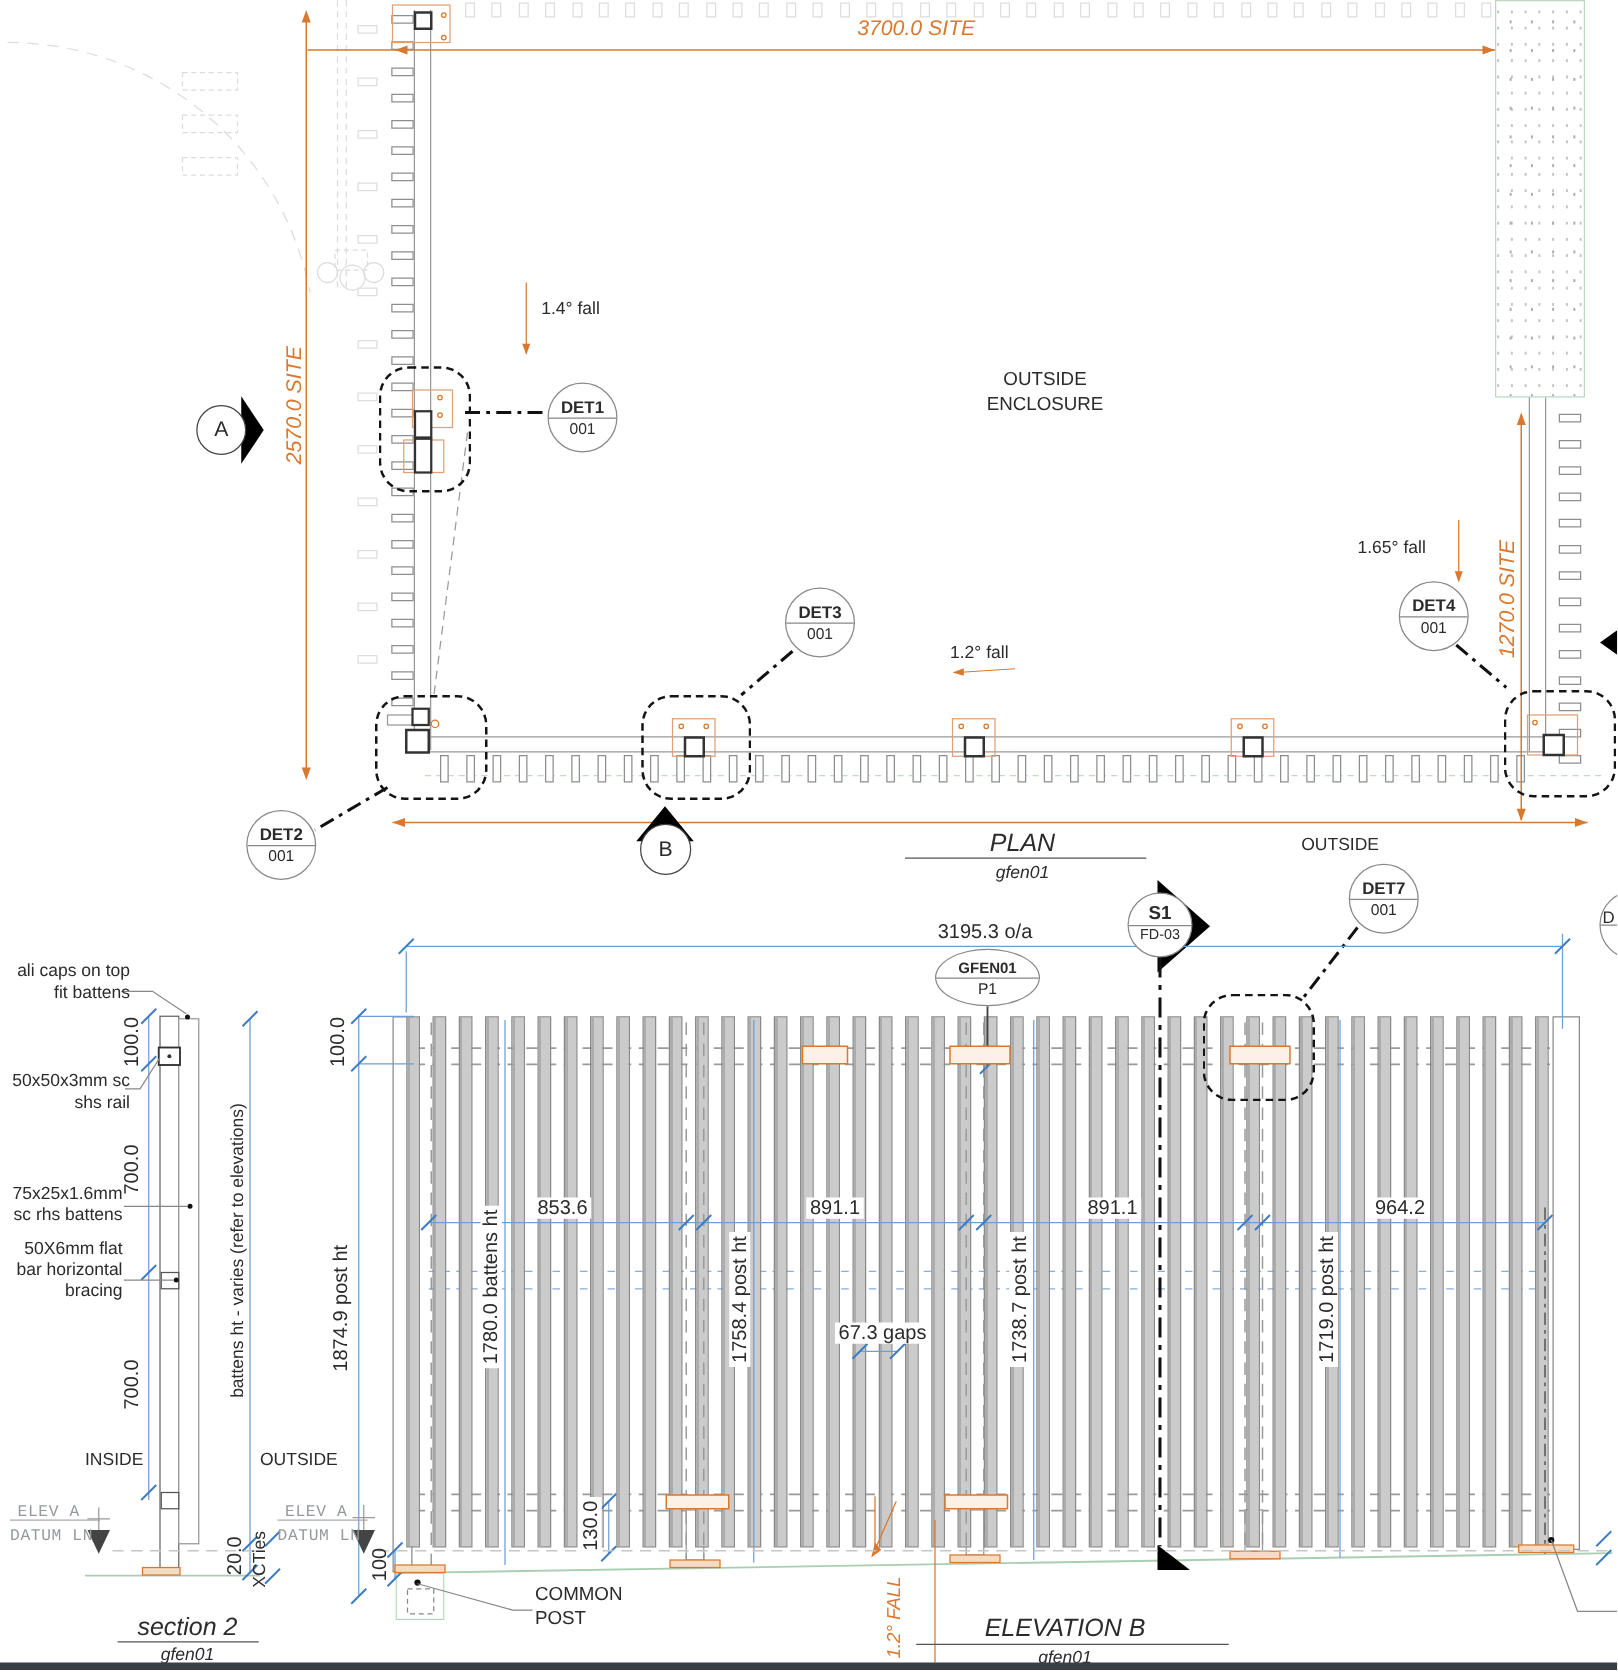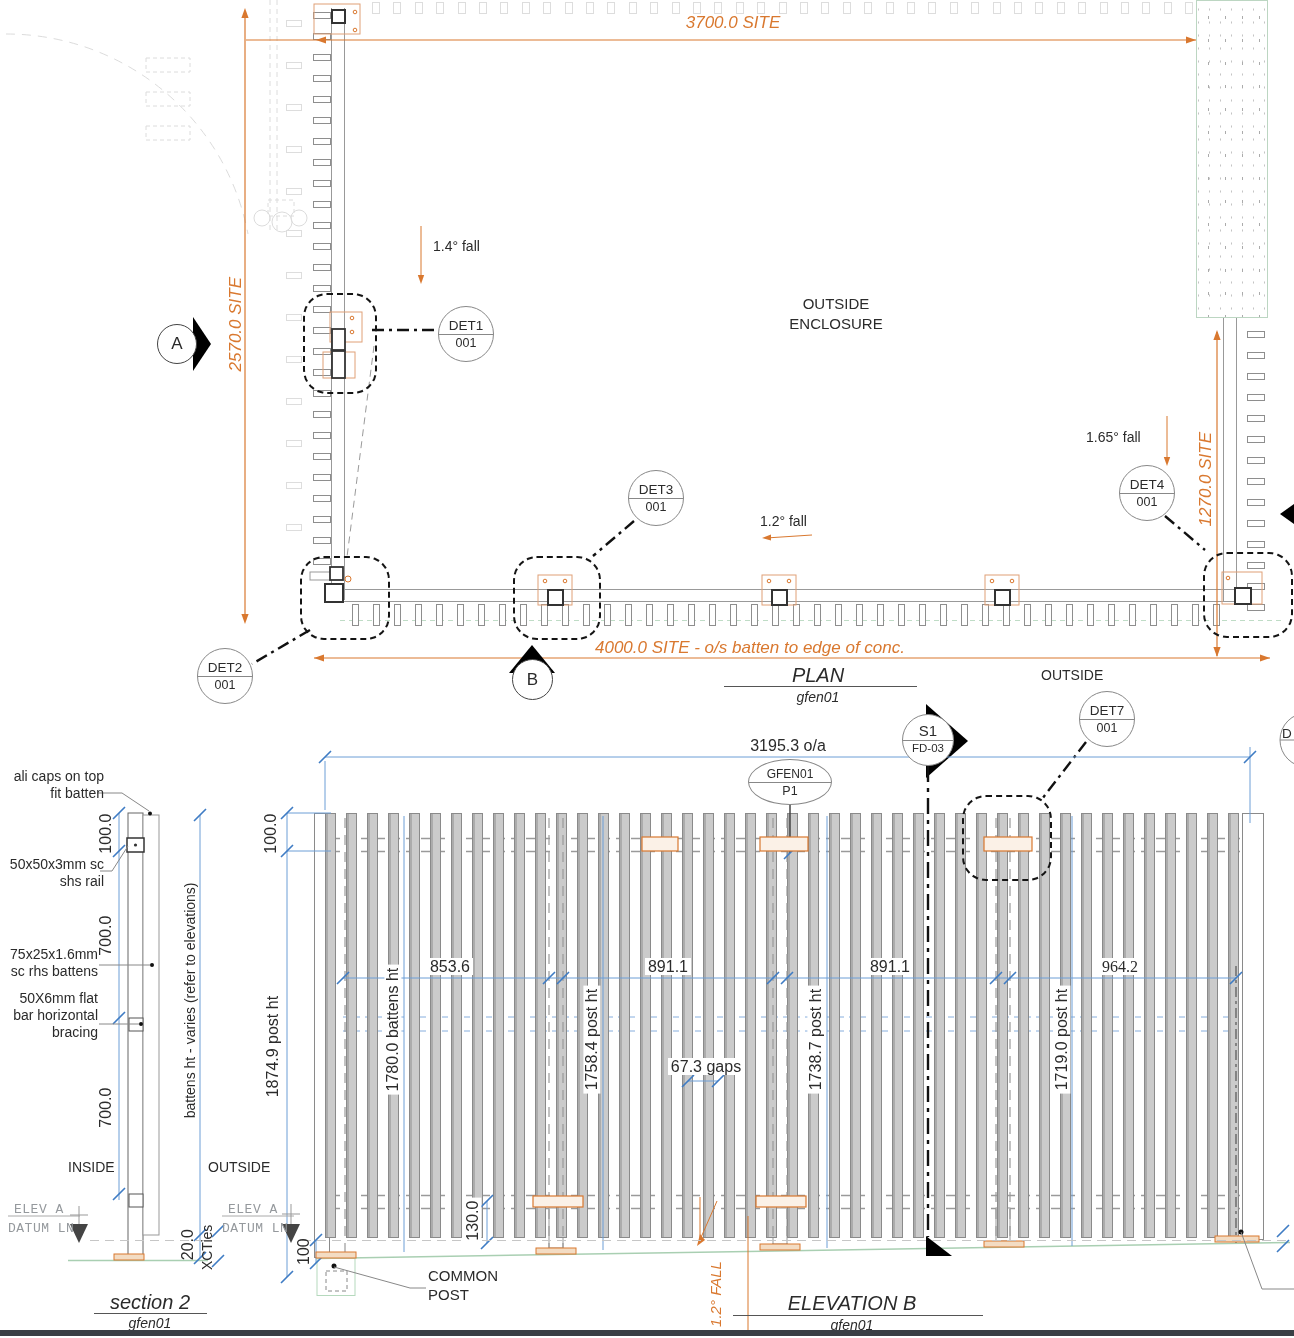--- a/index.html
+++ b/index.html
@@ -21,21 +21,21 @@
   .bgw{background:#fff;padding:0 3px;}
   .big{font-size:17px;}
   .dim16{font-size:16px;}
   .title{font-size:20px;font-style:italic;}
   .sub{font-size:14px;font-style:italic;}
   .gray{color:#95999d;font-family:"Liberation Mono", monospace;font-size:13px;letter-spacing:0.5px;}
   .tline{position:absolute;border-top:1.3px solid #555;z-index:5;}
   .callout{position:absolute;background:#fff;border:1.3px solid #888;border-radius:50%;
            display:flex;flex-direction:column;z-index:4;box-sizing:border-box;}
   .ctop{flex:1;display:flex;align-items:flex-end;justify-content:center;border-bottom:1.1px solid #888;
-        padding-bottom:1px;font-size:13.5px;}
+        padding-bottom:1px;font-size:13.5px;font-weight:bold;}
   .cbot{flex:1;display:flex;align-items:flex-start;justify-content:center;padding-top:1px;font-size:12.5px;}
   .marker{position:absolute;background:#fff;border:1.3px solid #444;border-radius:50%;
           display:flex;align-items:center;justify-content:center;font-size:17px;z-index:4;box-sizing:border-box;}
   .detregion{position:absolute;border:2.6px dashed #141414;border-radius:24px;z-index:3;}
   .concrete{position:absolute;left:1196px;top:0;width:72px;height:318px;z-index:1;box-sizing:border-box;
     border:1px solid #bcd6c2;
     background-image:radial-gradient(#ababab 0.9px, transparent 1px),radial-gradient(#c4c4c4 0.8px, transparent 0.9px);
     background-size:17px 23px, 11px 13px;background-position:3px 5px, 7px 2px;}
   .sheetbar{position:absolute;left:0;top:1330px;width:1294px;height:6px;background:#3a3f45;z-index:6;}
 </style>
@@ -484,56 +484,55 @@
   </div>
   <div class="callout" style="left:748px;top:759px;width:84px;height:46px;">
     <span class="ctop" style="font-size:12px;">GFEN01</span>
     <span class="cbot">P1</span>
   </div>
   <div class="t" style="left:1282px;top:726px;font-size:13.5px;z-index:5;">D</div>
 
   <div class="t orange big c" style="left:668px;top:13px;width:130px;">3700.0 SITE</div>
   <div class="t orange big vt c" style="left:181px;top:314px;width:110px;">2570.0 SITE</div>
   <div class="t orange big vt c" style="left:1154px;top:469px;width:104px;">1270.0 SITE</div>
-  <div class="t orange big c" style="left:540px;top:638px;width:420px;">4000.0 SITE - o/s batten to edge of conc.</div>
   <div class="t" style="left:433px;top:238px;">1.4° fall</div>
   <div class="t" style="left:760px;top:513px;">1.2° fall</div>
   <div class="t" style="left:1086px;top:429px;">1.65° fall</div>
   <div class="t c" style="left:756px;top:294px;width:160px;font-size:15px;line-height:20px;">
     <span>OUTSIDE</span><br>
     <span>ENCLOSURE</span>
   </div>
   <div class="t" style="left:1041px;top:667px;">OUTSIDE</div>
   <div class="t title c" style="left:768px;top:663px;width:100px;">PLAN</div>
   <div class="tline" style="left:724px;top:686px;width:193px;"></div>
   <div class="t sub c" style="left:768px;top:689px;width:100px;">gfen01</div>
 
   <div class="t dim16 c" style="left:718px;top:736px;width:140px;">3195.3 o/a</div>
   <div class="t dim16 c" style="left:420px;top:957px;width:60px;"><span class="bgw">853.6</span></div>
   <div class="t dim16 c" style="left:638px;top:957px;width:60px;"><span class="bgw">891.1</span></div>
   <div class="t dim16 c" style="left:860px;top:957px;width:60px;"><span class="bgw">891.1</span></div>
-  <div class="t dim16 c" style="left:1090px;top:957px;width:60px;font-family:Liberation Serif, serif;"><span class="bgw">964.2</span></div>
+  <div class="t dim16 c" style="left:1090px;top:957px;width:60px;"><span class="bgw">964.2</span></div>
   <div class="t dim16 vt c" style="left:318px;top:1020px;width:150px;"><span class="bgw">1780.0 battens ht</span></div>
   <div class="t dim16 vt c" style="left:527px;top:1030px;width:130px;"><span class="bgw">1758.4 post ht</span></div>
   <div class="t dim16 vt c" style="left:751px;top:1030px;width:130px;"><span class="bgw">1738.7 post ht</span></div>
   <div class="t dim16 vt c" style="left:997px;top:1030px;width:130px;"><span class="bgw">1719.0 post ht</span></div>
   <div class="t dim16 vt c" style="left:208px;top:1037px;width:130px;">1874.9 post ht</div>
   <div class="t dim16 vt c" style="left:244px;top:824px;width:54px;">100.0</div>
   <div class="t dim16 c" style="left:656px;top:1057px;width:100px;"><span class="bgw">67.3 gaps</span></div>
   <div class="t dim16 vt c" style="left:445px;top:1211px;width:56px;"><span class="bgw">130.0</span></div>
   <div class="t dim16 vt c" style="left:284px;top:1242px;width:40px;">100</div>
   <div class="t orange vt c" style="left:661px;top:1285px;width:110px;font-size:15px;">1.2° FALL</div>
   <div class="t" style="left:428px;top:1266px;width:90px;white-space:normal;font-size:15px;line-height:19px;">COMMON POST</div>
   <div class="t title c" style="left:752px;top:1291px;width:200px;">ELEVATION B</div>
   <div class="tline" style="left:733px;top:1315px;width:250px;"></div>
   <div class="t sub c" style="left:802px;top:1317px;width:100px;">gfen01</div>
   <div class="t gray" style="left:228px;top:1202px;">ELEV A</div>
   <div class="t gray" style="left:222px;top:1221px;">DATUM LN</div>
 
-  <div class="t r" style="left:8px;top:768px;width:96px;line-height:17px;">ali caps on top fit batten</div>
+  <div class="t r" style="left:8px;top:768px;width:96px;line-height:17px;">ali caps on top fit battens</div>
   <div class="t r" style="left:8px;top:856px;width:96px;line-height:17px;">50x50x3mm sc shs rail</div>
   <div class="t r" style="left:0px;top:946px;width:98px;line-height:17px;">75x25x1.6mm sc rhs battens</div>
   <div class="t r" style="left:0px;top:990px;width:98px;line-height:17px;">50X6mm flat bar horizontal bracing</div>
   <div class="t dim16 vt c" style="left:79px;top:824px;width:54px;">100.0</div>
   <div class="t dim16 vt c" style="left:76px;top:926px;width:60px;">700.0</div>
   <div class="t dim16 vt c" style="left:76px;top:1098px;width:60px;">700.0</div>
   <div class="t vt c" style="left:40px;top:992px;width:300px;"><span class="bgw">battens ht - varies (refer to elevations)</span></div>
   <div class="t dim16 vt c" style="left:165px;top:1235px;width:46px;">20.0</div>
   <div class="t vt c" style="left:177px;top:1239px;width:60px;">XCTies</div>
   <div class="t" style="left:68px;top:1159px;">INSIDE</div>

